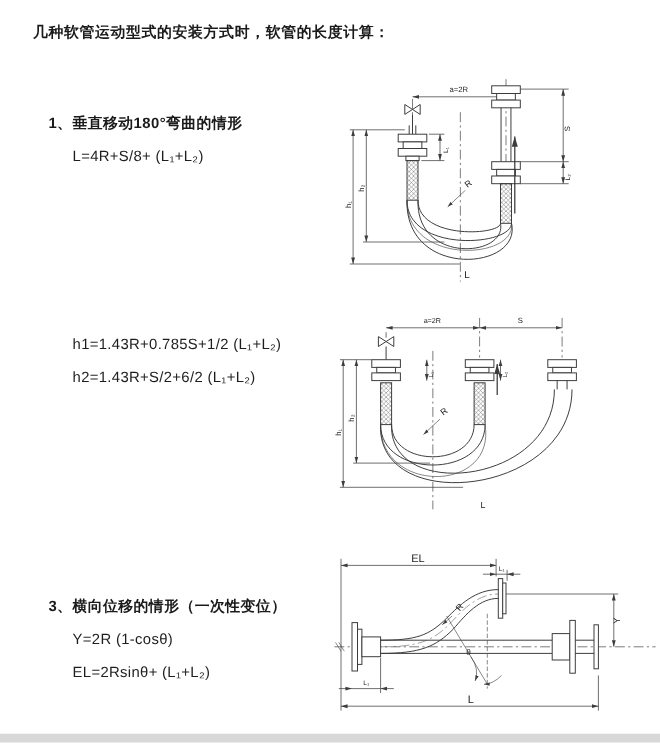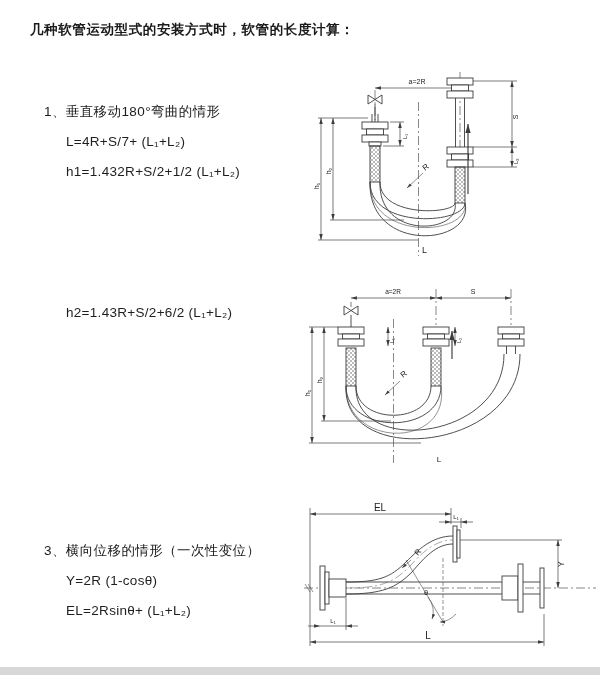--- a/index.html
+++ b/index.html
@@ -5,46 +5,46 @@
   html,body { margin:0; padding:0; }
   body {
     width:600px; height:675px; background:#ffffff; position:relative;
     font-family:"Liberation Sans","DejaVu Sans",sans-serif; color:#1b1b1b; overflow:hidden;
   }
   .page-title {
     position:absolute; left:30px; top:21px;
     font-size:13.5px; font-weight:700; letter-spacing:0.6px;
   }
   .section { position:absolute; left:44px; }
-  .section h3 { margin:0 0 6px 0; font-size:13.5px; font-weight:400; letter-spacing:0.4px; }
+  .section h3 { margin:0 0 6px 0; font-size:13.5px; font-weight:700; letter-spacing:0.4px; }
   .formula {
     margin-left:22px; height:30px; line-height:30px;
     font-size:13.5px; letter-spacing:0.3px; color:#1e1e1e;
   }
   .diagram { position:absolute; }
   .s    { stroke:#3c3c3c; stroke-width:0.9; fill:none; }
   .thin { stroke:#4a4a4a; stroke-width:0.6; fill:none; }
   .fit  { stroke:#3c3c3c; stroke-width:0.9; fill:#ffffff; }
   .dim  { stroke:#444; stroke-width:0.7; fill:none; }
   .cl   { stroke:#555; stroke-width:0.7; fill:none; stroke-dasharray:9 3 2 3; }
   svg text { fill:#222; font-family:"Liberation Sans","DejaVu Sans",sans-serif; }
   .bottom-edge { position:absolute; left:0; top:667px; width:600px; height:8px; background:#d8d8d8; }
 </style>
 </head>
 <body>
 
 <div class="page-title">几种软管运动型式的安装方式时，软管的长度计算：</div>
 
 <div class="section" style="top:103px">
   <h3>1、垂直移动180°弯曲的情形</h3>
-  <div class="formula">L=4R+S/7+ (L₁+L₂)</div>
-  <div class="formula">h1=1.432R+S/2+1/2 (L₁+L₂)</div>
+  <div class="formula">L=4R+S/8+ (L₁+L₂)</div>
 </div>
 
 <div class="section" style="top:298px">
+  <div class="formula">h1=1.43R+0.785S+1/2 (L₁+L₂)</div>
   <div class="formula">h2=1.43R+S/2+6/2 (L₁+L₂)</div>
 </div>
 
 <div class="section" style="top:542px">
   <h3>3、横向位移的情形（一次性变位）</h3>
   <div class="formula">Y=2R (1-cosθ)</div>
   <div class="formula">EL=2Rsinθ+ (L₁+L₂)</div>
 </div>
 
 <svg class="diagram" style="left:312px;top:68px" width="280" height="196" viewBox="0 0 280 196">

